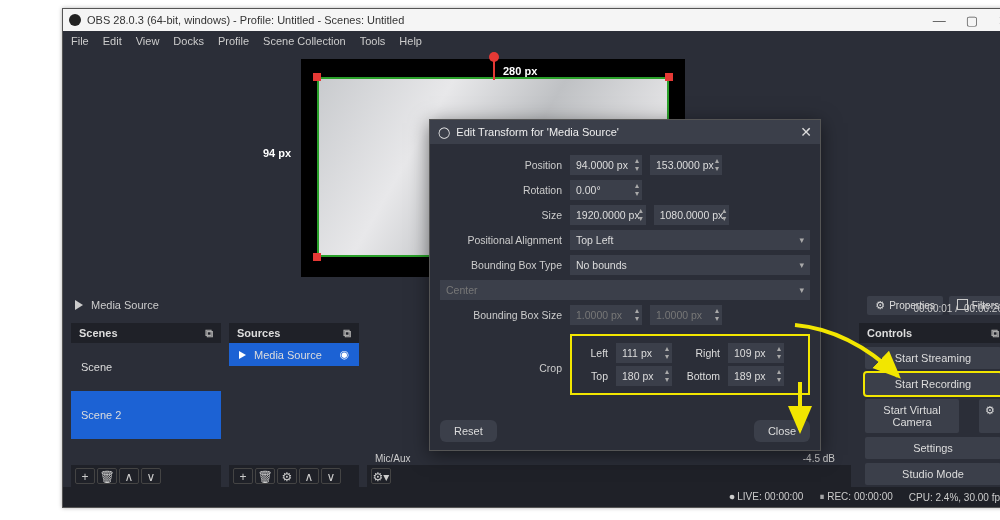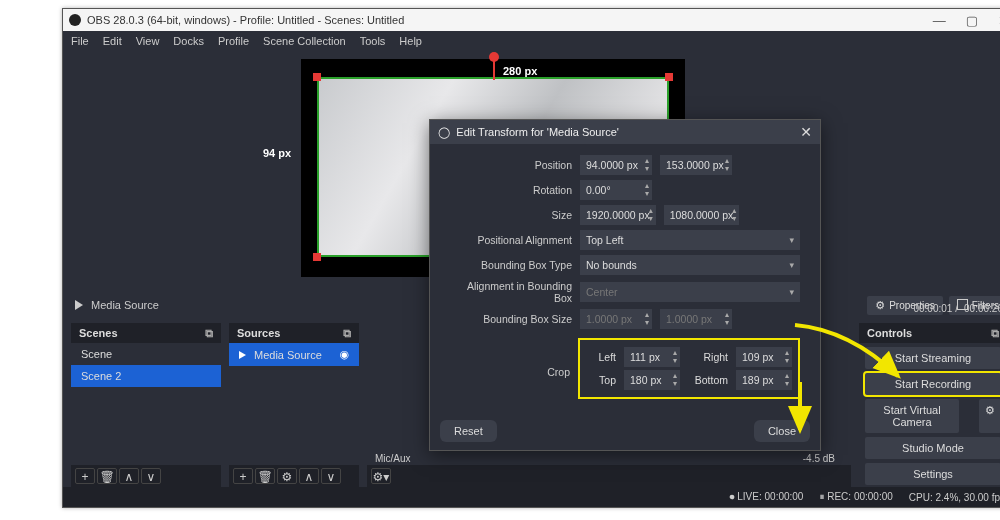--- a/index.html
+++ b/index.html
@@ -22,40 +22,40 @@
 .panel-row .btns{margin-left:auto;display:flex;gap:6px}
 .smbtn{background:#3b3f4a;color:#ddd;font-size:10px;padding:3px 8px;border-radius:2px;display:flex;align-items:center;gap:4px}
 .gear::before{content:"\2699";font-size:11px}
 .flt::before{content:"";display:inline-block;width:9px;height:9px;border:1px solid #ccc}
 .timeline{position:absolute;right:12px;top:294px;font-size:10px;color:#ccc}
 .dock-row{position:absolute;left:8px;right:8px;top:314px;height:164px;display:flex;gap:8px}
 .dock{background:#2b2e38;display:flex;flex-direction:column;min-width:0}
 .dock-hdr{height:20px;background:#1f2128;color:#ddd;font-size:11px;font-weight:600;display:flex;align-items:center;padding:0 8px}
 .dock-hdr .pop{margin-left:auto;color:#aaa;font-size:11px}
 .dock-body{flex:1;overflow:hidden;font-size:11px;color:#ddd;position:relative}
-.listitem{padding:5px 10px}
+.listitem{padding:18px 10px}
 .listitem.sel{background:#1c62d4}
 .src-item{display:flex;align-items:center;gap:8px;padding:5px 10px;background:#1c62d4}
 .src-item .pi{width:0;height:0;border-left:7px solid #fff;border-top:4px solid transparent;border-bottom:4px solid transparent}
 .src-item .eye{margin-left:auto;color:#fff}
 .dock-foot{height:22px;background:#1f2128;display:flex;align-items:center;gap:2px;padding:0 4px}
 .fb{width:20px;height:16px;color:#ccc;font-size:12px;text-align:center;line-height:16px;border:1px solid #444;border-radius:2px}
 .controls{width:148px}
 .ctrl-btn{background:#3b3f4a;color:#ddd;font-size:11px;margin:4px 6px;padding:5px 0;text-align:center;border-radius:2px}
 .ctrl-row{display:flex;gap:20px;margin:4px 6px}
 .ctrl-row .ctrl-btn{flex:1;margin:0}
 .hl{outline:2px solid #f2e600}
 .mixer{position:relative}
 .mixer .mlabel{position:absolute;left:8px;top:2px;font-size:10px;color:#ccc}
 .mixer .db{position:absolute;right:16px;top:2px;font-size:10px;color:#ccc}
 .statusbar{position:absolute;left:0;right:0;bottom:0;height:20px;background:#1f2128;display:flex;align-items:center;justify-content:flex-end;gap:16px;padding:0 10px;font-size:10px;color:#ccc}
 .dialog{position:absolute;left:366px;top:110px;width:392px;height:332px;background:#2b2e38;border:1px solid #555;box-shadow:0 4px 18px rgba(0,0,0,.5);color:#ddd;font-size:11px}
 .dlg-title{height:24px;background:#3b3f4a;display:flex;align-items:center;padding:0 8px;font-size:11px;color:#eee}
 .dlg-title .x{margin-left:auto;font-size:14px;color:#ddd}
-.dlg-body{padding:6px 20px}
+.dlg-body{padding:6px 10px}
 .frow{display:flex;align-items:center;margin:5px 0;gap:8px}
 .flab{width:122px;text-align:right;color:#ccc;font-size:10.5px}
 .spin{background:#3b3f4a;height:20px;display:flex;align-items:center;padding:0 6px;font-size:10.5px;color:#ddd;position:relative;min-width:72px}
 .spin .ar{position:absolute;right:3px;top:2px;font-size:8px;color:#aaa;line-height:8px}
 .sel-box{background:#3b3f4a;height:20px;flex:1;display:flex;align-items:center;padding:0 6px;font-size:10.5px;color:#ddd;position:relative}
 .sel-box.dis{color:#777}
 .sel-box .dd{position:absolute;right:6px;font-size:9px;color:#aaa}
 .crop-hl{border:2px solid #f2e600;padding:4px 6px;margin-top:4px}
 .crop-row{display:flex;align-items:center;gap:8px;margin:3px 0}
 .crop-row .cl{width:30px;text-align:right;font-size:10.5px}
@@ -175,22 +175,22 @@
           <span>Controls</span>
           <span class="pop">⧉</span>
         </div>
       <div class="dock-body">
         <div class="ctrl-btn">Start Streaming</div>
         <div class="ctrl-btn hl">Start Recording</div>
         <div class="ctrl-row">
           <div class="ctrl-btn">Start Virtual Camera</div>
           <div class="ctrl-btn" style="flex:0 0 22px">⚙</div>
         </div>
+        <div class="ctrl-btn">Settings</div>
         <div class="ctrl-btn">Studio Mode</div>
-        <div class="ctrl-btn">Settings</div>
         <div class="ctrl-btn">Exit</div>
       </div>
     </div>
   </div>
 
   <div class="statusbar">
     <span>⏺ <span>LIVE: 00:00:00</span></span>
     <span>⏸ <span>REC: 00:00:00</span></span>
     <span>CPU: 2.4%, 30.00 fps</span>
   </div>
@@ -239,21 +239,20 @@
           </div>
       </div>
       <div class="frow">
           <div class="flab">Bounding Box Type</div>
         <div class="sel-box">
             <span>No bounds</span>
             <span class="dd">▾</span>
           </div>
       </div>
       <div class="frow">
-          <div class="flab">Alignment in Bounding Box</div>
         <div class="sel-box dis">
             <span>Center</span>
             <span class="dd">▾</span>
           </div>
       </div>
       <div class="frow">
           <div class="flab">Bounding Box Size</div>
         <div class="spin" style="color:#777">
             <span>1.0000 px</span>
             <span class="ar">▴<br>▾</span>

